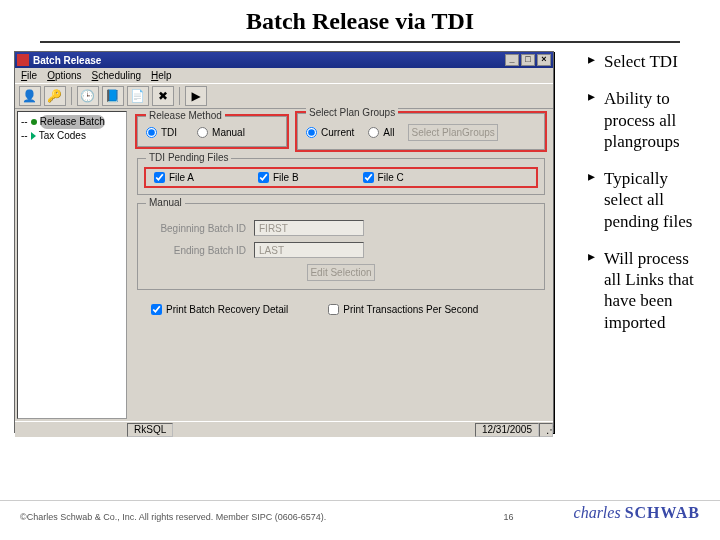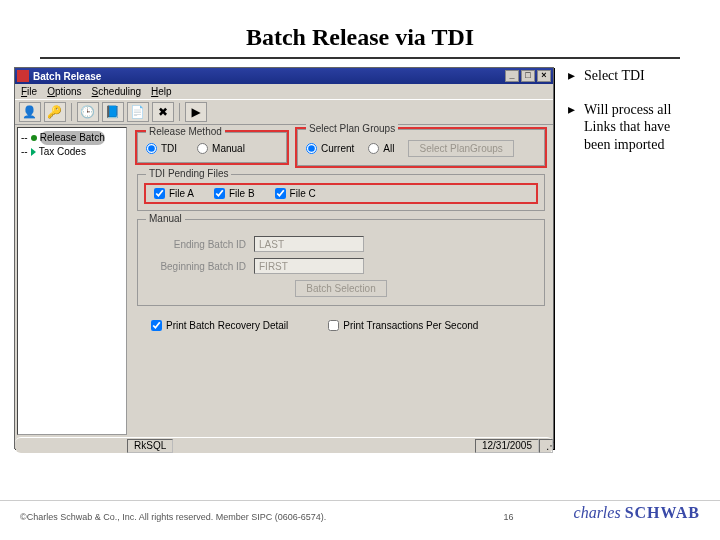--- a/index.html
+++ b/index.html
@@ -9,32 +9,32 @@
     background: #fff;
     font-family: "Times New Roman", serif;
     position: relative;
     overflow: hidden;
   }
   .slide-title {
     text-align: center;
     font-size: 24px;
     font-weight: bold;
     font-family: "Times New Roman", serif;
-    padding: 24px 0 4px;
+    padding: 8px 0 4px;
   }
   .title-rule {
     border: none; border-top: 2px solid #333;
     margin: 2px 40px 8px;
   }
   .content-row { display: flex; padding: 0 14px; }
   .app-wrap { flex: 0 0 542px; }
   .bullets {
     flex: 1;
-    padding: 0 6px 0 12px;
-    font-size: 14px;
+    padding: 0 6px 0 32px;
+    font-size: 17px;
     line-height: 1.25;
   }
   .bullets ul { list-style: none; padding: 0; margin: 0; }
   .bullets li { position: relative; padding-left: 16px; margin-bottom: 16px; }
   .bullets li::before {
     content: "▸"; position: absolute; left: 0; top: 0;
     font-size: 14px; color: #000;
   }
 
   
@@ -91,35 +91,35 @@
   .groupbox > .legend {
     position:absolute; top:-7px; left:8px;
     background:#d8d4cc; padding:0 3px; font-size:10px; color:#333;
   }
   .hl { outline:2px solid #d33; outline-offset:0; }
   .row { display:flex; align-items:center; gap:6px; }
   .radio,.check { display:flex;align-items:center;gap:4px; font-size:10px; }
   .radio input,.check input { margin:0; width:11px;height:11px; }
   .btn-disabled {
     border:1px solid #aaa; background:#d8d4cc;
-    color:#9a958c; padding:2px 10px; font-size:10px;
+    color:#9a958c; padding:2px 2px; font-size:10px;
   }
   .field {
     border:1px inset #aaa; background:#eceae4;
     color:#9a958c; padding:2px 4px; width:110px; height:16px;
     font-size:10px;
   }
   .form-row { display:flex;align-items:center;gap:8px;margin:6px 0; }
   .form-label { width:100px; text-align:right; color:#888; font-size:10px; }
   .centerbtn { display:flex;justify-content:center;margin-top:6px; }
   .bottomrow { display:flex;gap:40px;padding:6px 14px; }
 
   .statusbar {
     display:flex;align-items:center;height:16px;
-    border-top:1px solid #fff;background:#d8d4cc;font-size:10px;border-radius:6px;
+    border-top:1px solid #fff;background:#d8d4cc;font-size:10px;
   }
   .statusbar .cell { border:1px inset #bbb;padding:0 6px;height:14px;line-height:12px; }
   .statusbar .fill { flex:1; }
 
   .footer {
     position:absolute; bottom:8px; left:0; right:0;
     height:32px; display:flex;align-items:flex-end;
     padding:0 20px 10px; font-size:9px; color:#555;
     font-family: Arial, sans-serif;
     border-top:1px solid #ccc;
@@ -212,48 +212,48 @@
                   <input type="radio" style="">
                   <span>All</span>
                 </label>
                 <span class="btn-disabled">Select PlanGroups</span>
               </div>
             </div>
           </div>
 
           <div class="groupbox">
             <span class="legend">TDI Pending Files</span>
-            <div class="row hl" style="gap:20px;padding:3px 8px;">
+            <div class="row hl" style="gap:64px;padding:3px 8px;">
               <label class="check">
                 <input type="checkbox" checked="" style="">
                 <span>File A</span>
               </label>
               <label class="check">
                 <input type="checkbox" checked="" style="">
                 <span>File B</span>
               </label>
               <label class="check">
                 <input type="checkbox" checked="" style="">
                 <span>File C</span>
               </label>
             </div>
           </div>
 
           <div class="groupbox">
             <span class="legend">Manual</span>
             <div class="form-row">
+              <span class="form-label">Beginning Batch ID</span>
+              <div class="field">FIRST</div>
+            </div>
+            <div class="form-row">
               <span class="form-label">Ending Batch ID</span>
               <div class="field">LAST</div>
             </div>
-            <div class="form-row">
-              <span class="form-label">Beginning Batch ID</span>
-              <div class="field">FIRST</div>
-            </div>
             <div class="centerbtn">
-              <span class="btn-disabled">Batch Selection</span>
+              <span class="btn-disabled">Edit Selection</span>
             </div>
           </div>
 
           <div class="bottomrow">
             <label class="check">
               <input type="checkbox" checked="" style="">
               <span>Print Batch Recovery Detail</span>
             </label>
             <label class="check">
               <input type="checkbox" style="">
@@ -271,20 +271,22 @@
         <div class="cell">12/31/2005</div>
         <div class="cell" style="width:14px;">⋰</div>
       </div>
 
     </div>
   </div>
 
   <div class="bullets">
     <ul>
       <li>Select TDI</li>
+      <li>Ability to process all plangroups</li>
+      <li>Typically select all pending files</li>
       <li>Will process all Links that have been imported</li>
     </ul>
   </div>
 </div>
 
 <div class="footer">
   <span class="copy">©Charles Schwab &amp; Co., Inc. All rights reserved. Member SIPC (0606-6574).</span>
   <span class="pn">16</span>
   <span class="brand">
     <span>charles</span>

